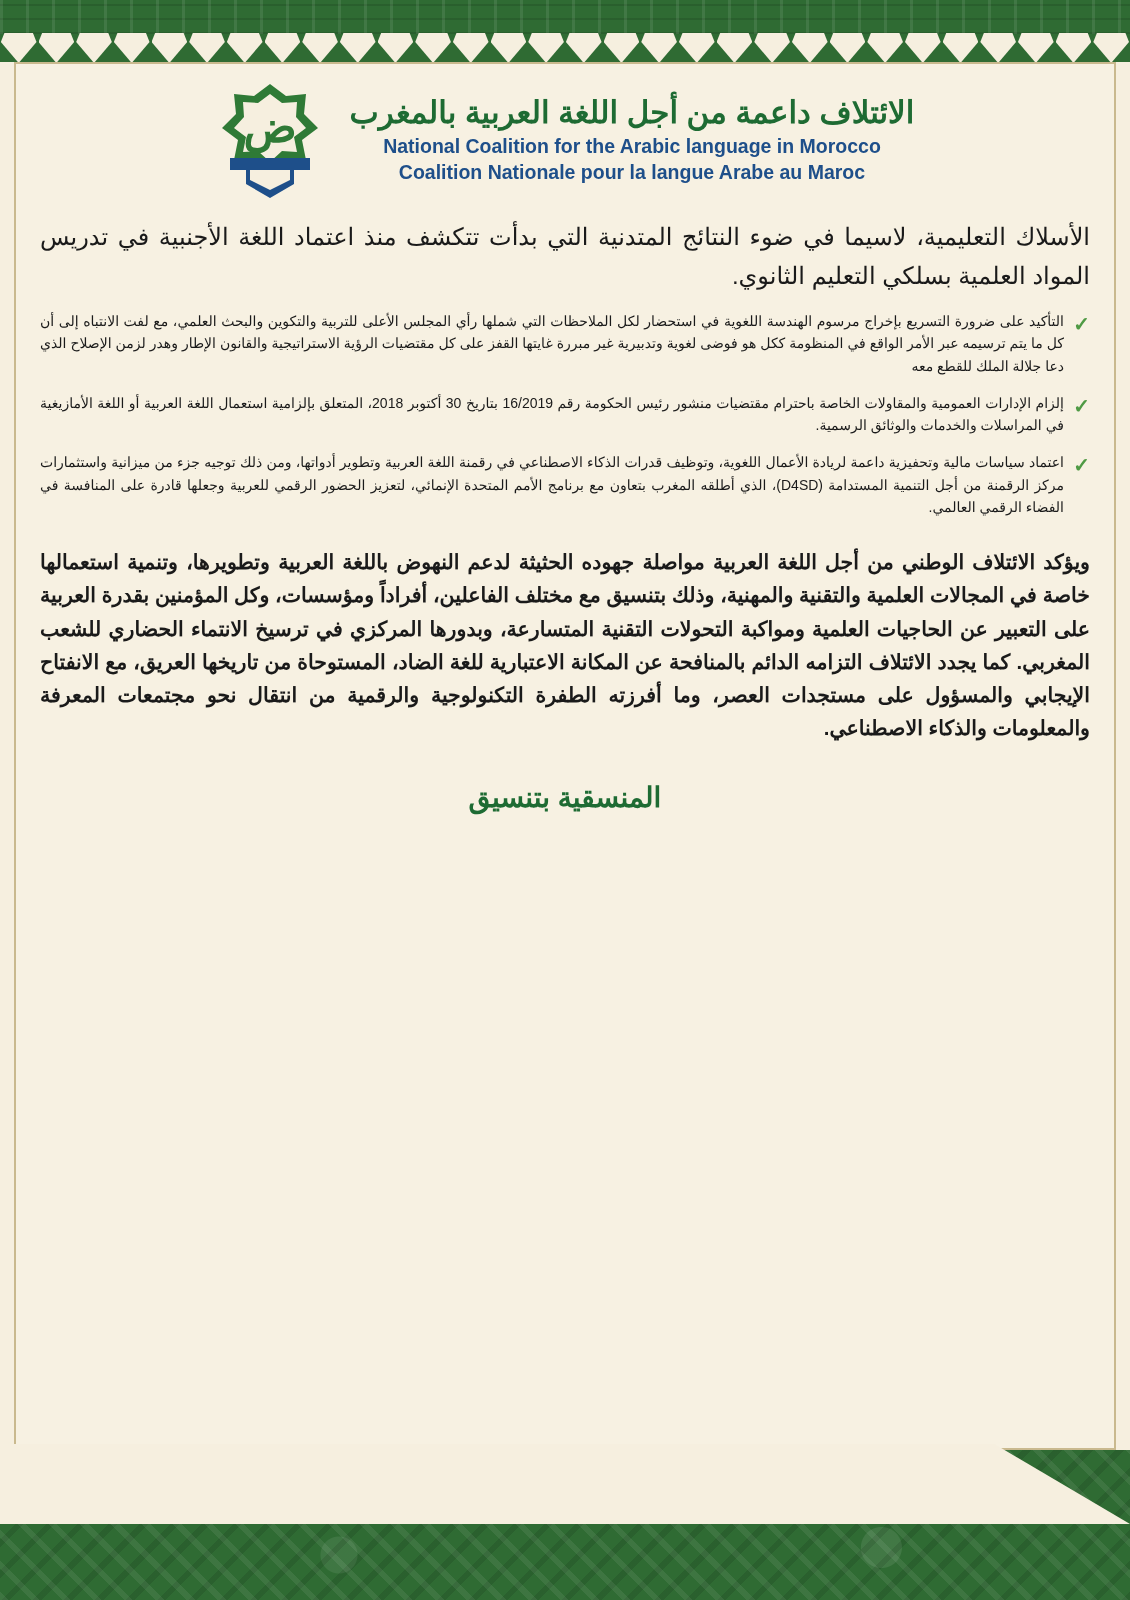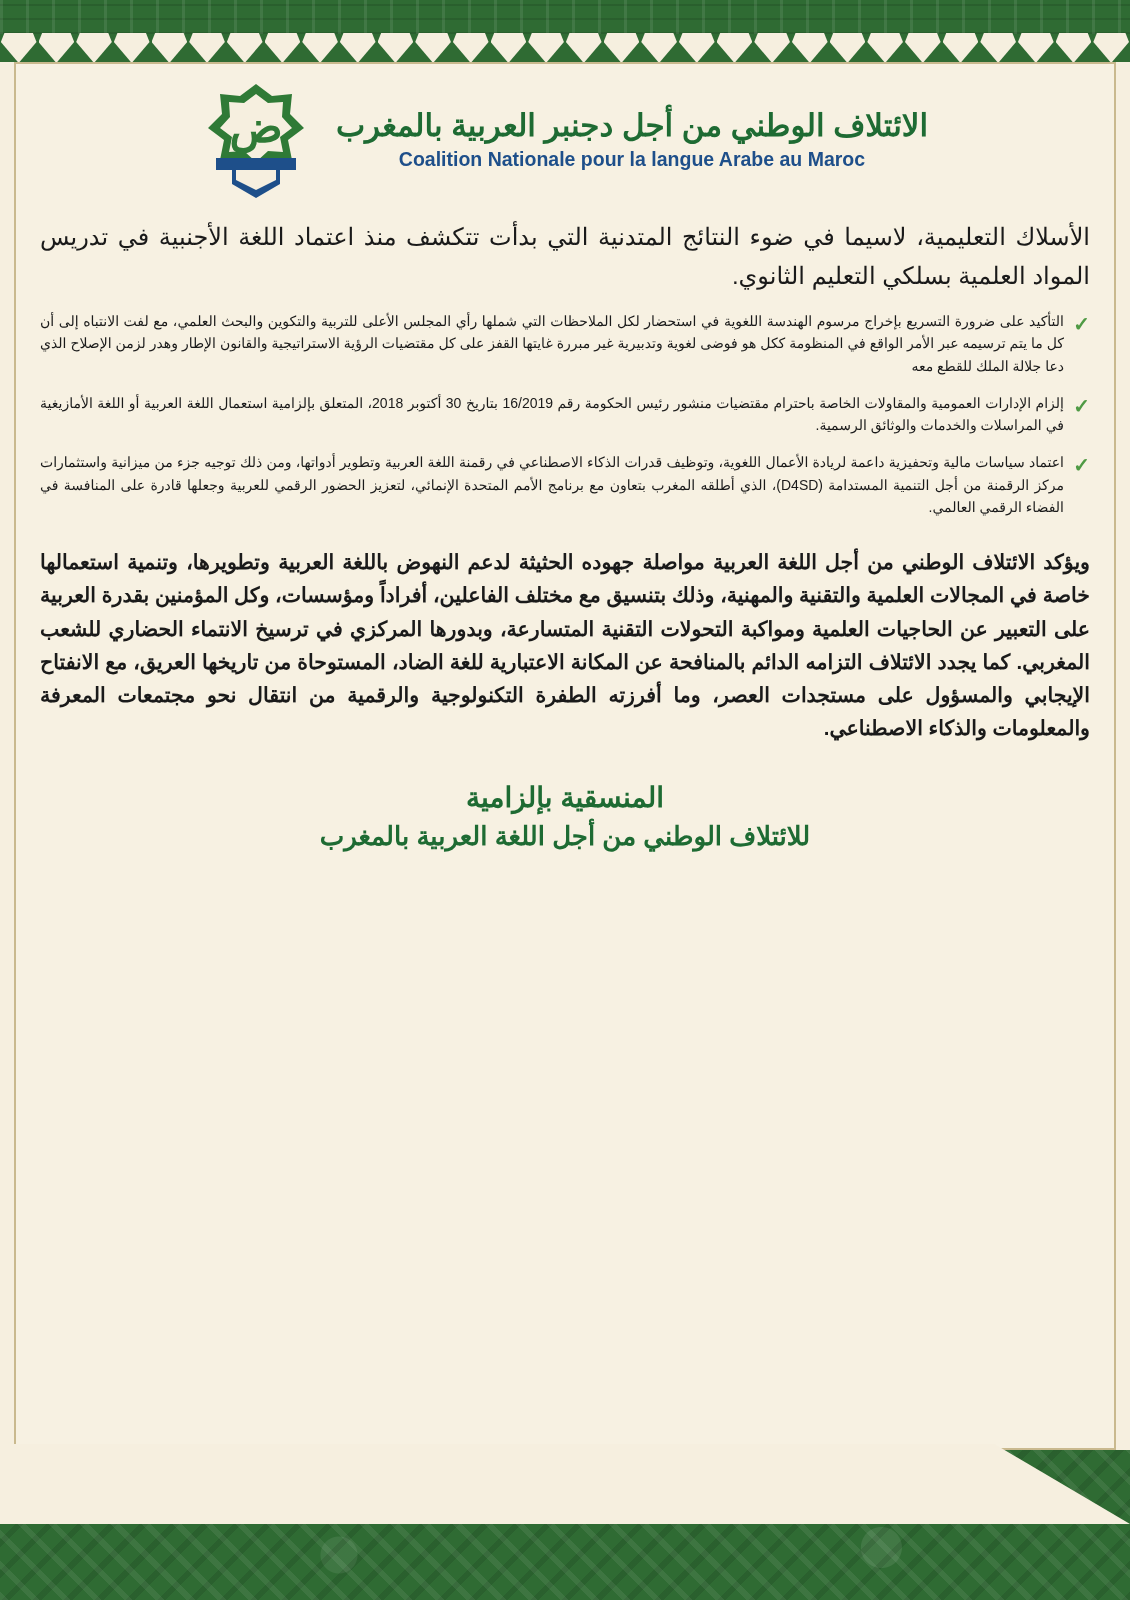--- a/index.html
+++ b/index.html
@@ -244,21 +244,22 @@
         <i></i>
         <i></i>
         <i></i>
     </div>
   </div>
 
   <div class="inner-border"></div>
 
   <div class="header">
     <div class="header-text">
-      <div class="org-ar">الائتلاف الوطني من أجل دجنبر العربية بالمغرب</div>
+      <div class="org-ar">الائتلاف داعمة من أجل اللغة العربية بالمغرب</div>
+      <div class="org-en">National Coalition for the Arabic language in Morocco</div>
       <div class="org-fr">Coalition Nationale pour la langue Arabe au Maroc</div>
     </div>
     <div class="logo">
       <svg width="108" height="120" viewBox="0 0 108 120" xmlns="http://www.w3.org/2000/svg">
 
         <path d="M54 4 L70 16 L90 14 L88 34 L102 48 L86 60 L90 80 L70 78 L54 92 L38 78 L18 80 L22 60 L6 48 L20 34 L18 14 L38 16 Z" fill="#2f7a36"></path>
         <path d="M54 14 L66 23 L81 22 L80 37 L90 48 L78 57 L81 72 L66 71 L54 82 L42 71 L27 72 L30 57 L18 48 L28 37 L27 22 L42 23 Z" fill="#f6efdf"></path>
 
         <text x="54" y="62" text-anchor="middle" font-family="'Liberation Serif', serif" font-size="44" font-weight="700" fill="#2f7a36">ض</text>
 
@@ -284,22 +285,21 @@
 
     <div class="bullet-item">
       <span class="tick">✓</span>
       <p>اعتماد سياسات مالية وتحفيزية داعمة لريادة الأعمال اللغوية، وتوظيف قدرات الذكاء الاصطناعي في رقمنة اللغة العربية وتطوير أدواتها، ومن ذلك توجيه جزء من ميزانية واستثمارات مركز الرقمنة من أجل التنمية المستدامة (D4SD)، الذي أطلقه المغرب بتعاون مع برنامج الأمم المتحدة الإنمائي، لتعزيز الحضور الرقمي للعربية وجعلها قادرة على المنافسة في الفضاء الرقمي العالمي.</p>
     </div>
 
     <p class="closing">ويؤكد الائتلاف الوطني من أجل اللغة العربية مواصلة جهوده الحثيثة لدعم النهوض باللغة العربية وتطويرها، وتنمية استعمالها خاصة في المجالات العلمية والتقنية والمهنية، وذلك بتنسيق مع مختلف الفاعلين، أفراداً ومؤسسات، وكل المؤمنين بقدرة العربية على التعبير عن الحاجيات العلمية ومواكبة التحولات التقنية المتسارعة، وبدورها المركزي في ترسيخ الانتماء الحضاري للشعب المغربي. كما يجدد الائتلاف التزامه الدائم بالمنافحة عن المكانة الاعتبارية للغة الضاد، المستوحاة من تاريخها العريق، مع الانفتاح الإيجابي والمسؤول على مستجدات العصر، وما أفرزته الطفرة التكنولوجية والرقمية من انتقال نحو مجتمعات المعرفة والمعلومات والذكاء الاصطناعي.</p>
 
 
     <div class="signature">
-      <div class="sig-1">المنسقية بإلزامية</div>
-      <div class="sig-2">للائتلاف الوطني من أجل اللغة العربية بالمغرب</div>
+      <div class="sig-1">المنسقية بتنسيق</div>
     </div>
 
   </div>
 
   <div class="bottom-band">
     <div class="tex"></div>
   </div>
   <div class="bottom-wedge"></div>
 
 </div>

